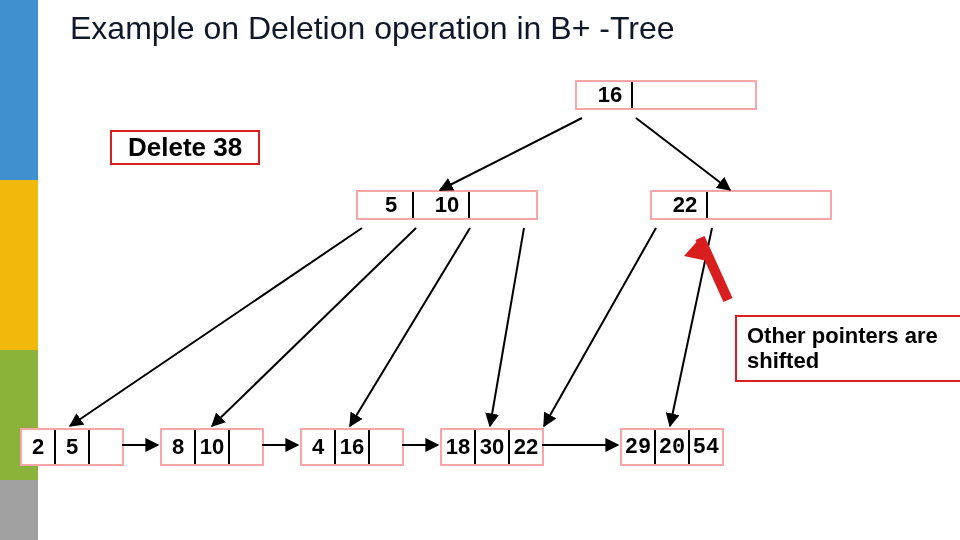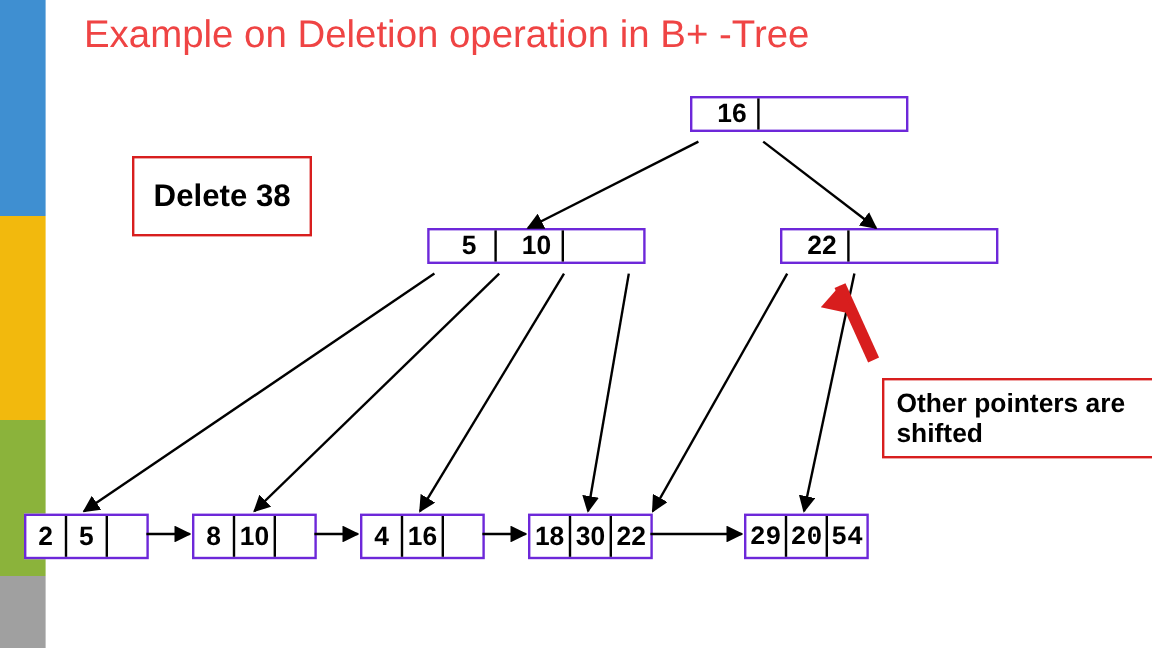--- a/index.html
+++ b/index.html
@@ -22,29 +22,29 @@
   .sb-top    { height: 180px; background: #3f8fd1; }
   .sb-mid1   { height: 170px; background: #f2b90d; }
   .sb-mid2   { height: 130px; background: #8bb33b; }
   .sb-bot    { height: 60px;  background: #a0a0a0; }
 
   .title {
     position: absolute;
     left: 70px;
     top: 10px;
     font-size: 32px;
-    color: #ef4444;
+    color: #0f172a;
   }
 
   .op-box {
     position: absolute;
     left: 110px;
     top: 130px;
     border: 2px solid #d81e1e;
-    padding: 16px 16px;
+    padding: 0 16px;
     font-size: 26px;
     font-weight: bold;
     color: #000;
   }
 
   .note-box {
     position: absolute;
     left: 735px;
     top: 315px;
     width: 205px;
@@ -53,21 +53,21 @@
     font-size: 22px;
     font-weight: bold;
     color: #000;
     background: #fff;
     line-height: 1.15;
   }
 
   .node {
     position: absolute;
     display: flex;
-    border: 2px solid #6d28d9;
+    border: 2px solid #fca5a5;
     background: #fff;
   }
   .leaf-node { height: 34px; }
   .cell {
     border-right: 2px solid #000;
     height: 100%;
     display: flex;
     align-items: center;
     justify-content: center;
     font-size: 22px;

